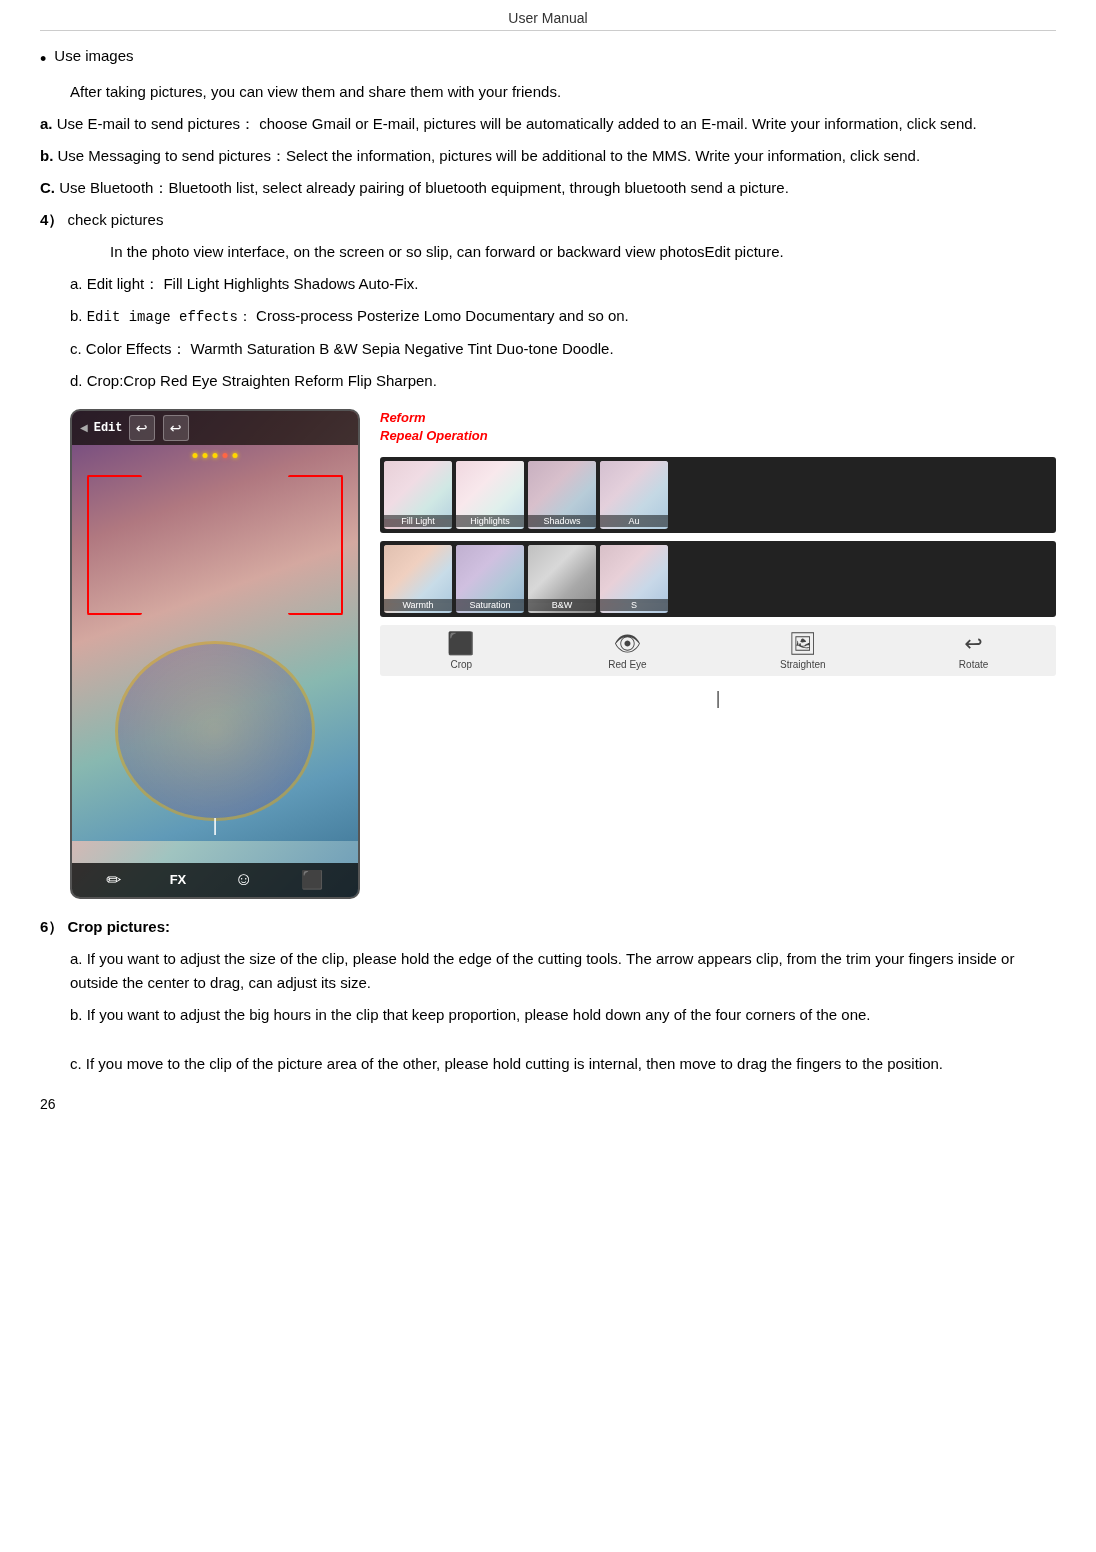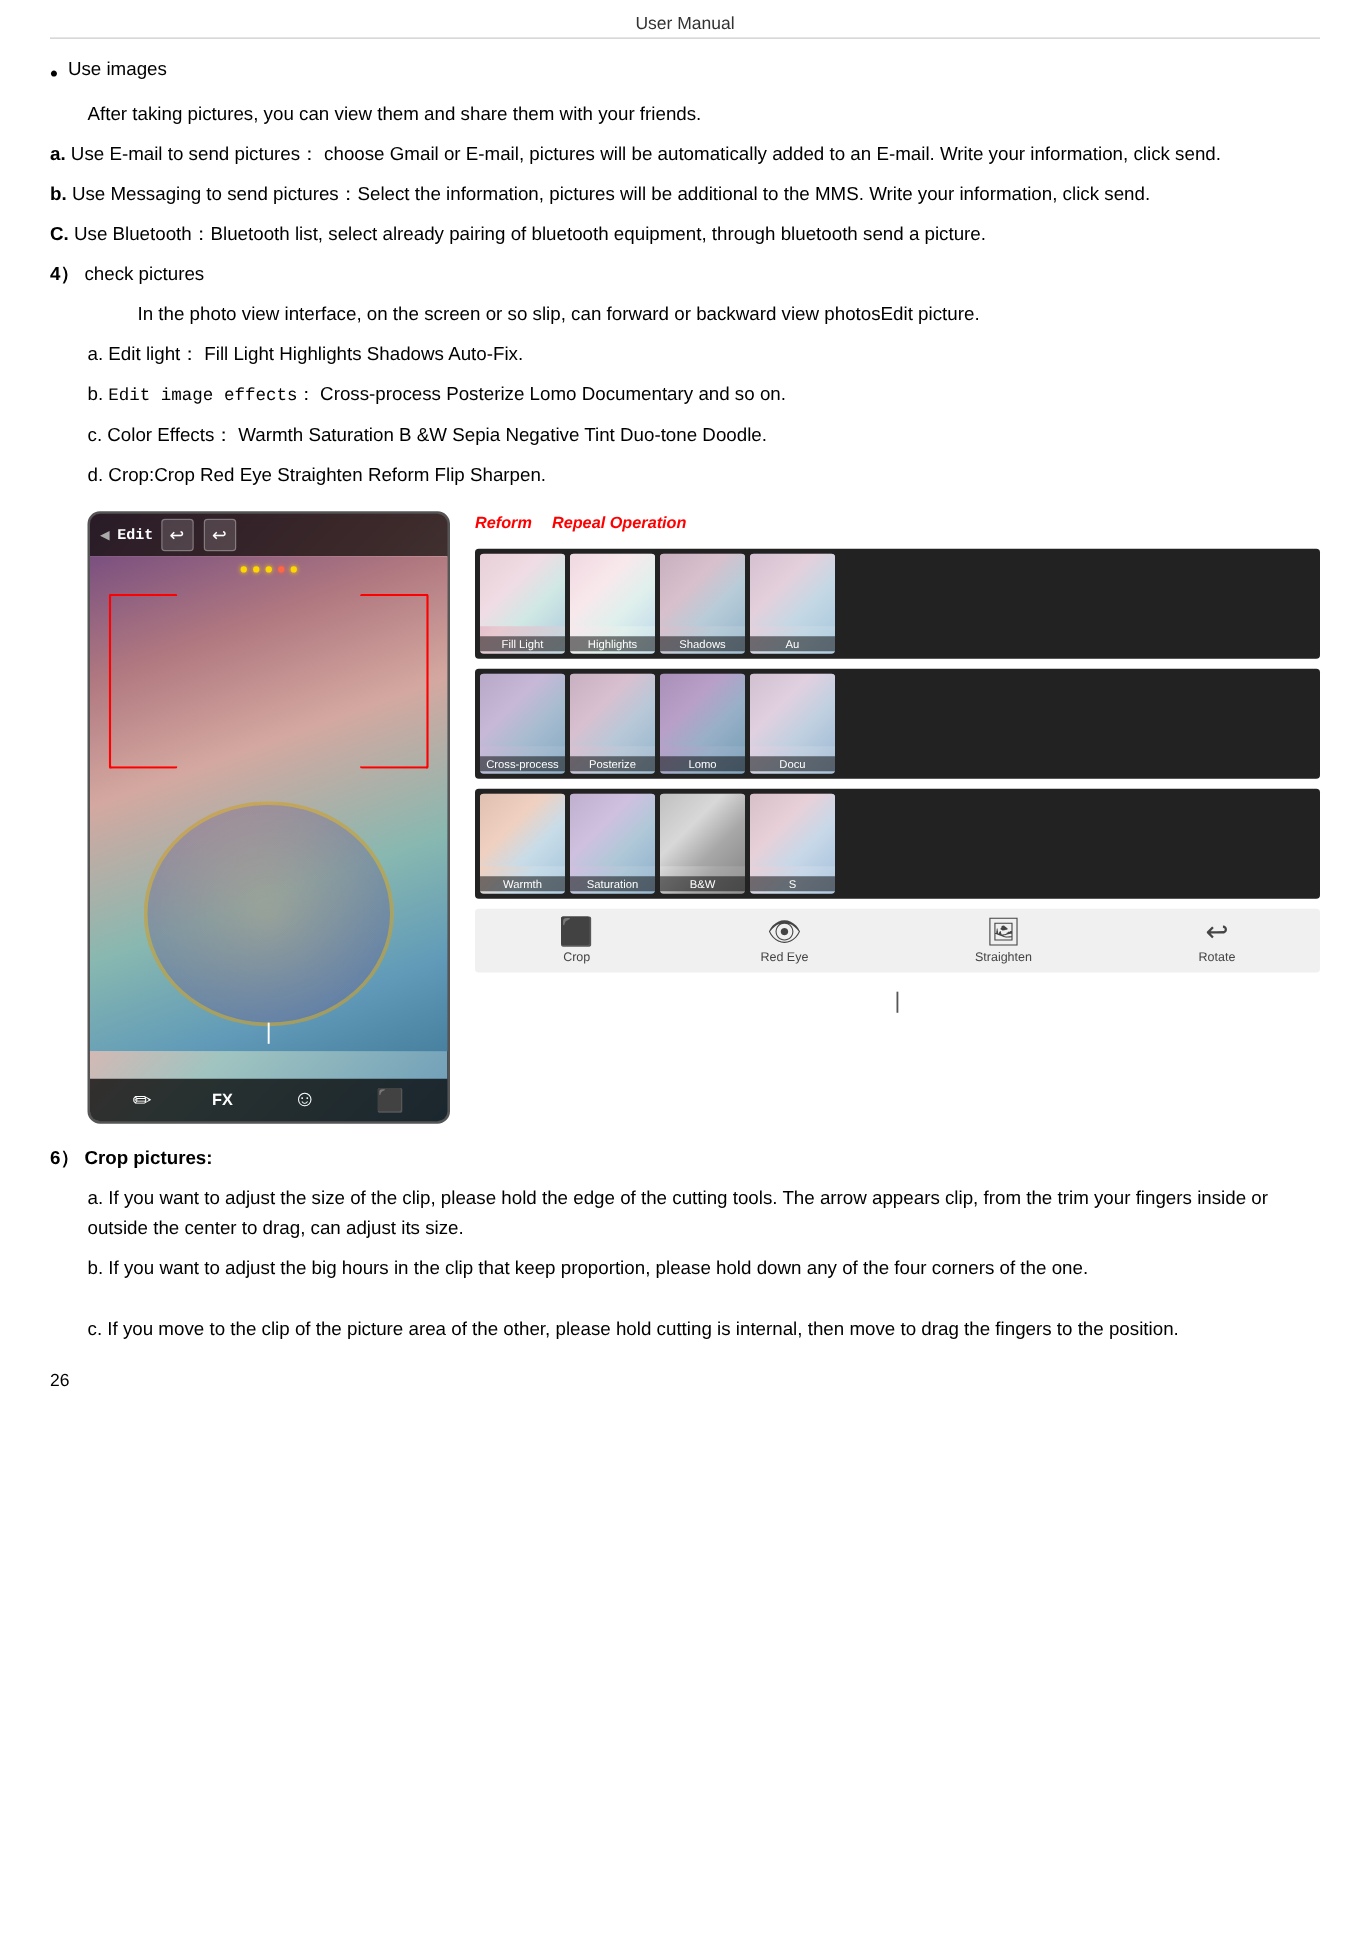--- a/index.html
+++ b/index.html
@@ -113,40 +113,41 @@
       overflow: hidden;
     }
     .right-panel {
       display: flex;
       flex-direction: column;
       gap: 8px;
       flex: 1;
     }
     .annotation-labels {
       display: flex;
-      gap: 16px;
+      flex-direction: column;
+      gap: 0;
       margin-bottom: 4px;
     }
     .annot-label {
       color: red;
       font-size: 13px;
       font-weight: bold;
       font-style: italic;
       line-height: 1.4;
     }
     .filter-row {
       display: flex;
       gap: 4px;
       background: #222;
       padding: 4px;
       border-radius: 3px;
     }
     .filter-thumb {
       width: 68px;
-      height: 80px;
+      height: 68px;
       border-radius: 3px;
       overflow: hidden;
       position: relative;
       background: linear-gradient(135deg, #d4a0c0 0%, #e8c8d0 50%, #c0d8e0 100%);
     }
     .filter-label {
       position: absolute;
       bottom: 2px;
       left: 0; right: 0;
       text-align: center;
@@ -319,38 +320,20 @@
       <div class="filter-thumb" style="background: linear-gradient(135deg, #c8b0c0 0%, #d8c0cc 40%, #b8ccd8 70%, #a0bcd0 100%); text-decoration: underline;">
         <div class="flower-in-thumb" style="background: linear-gradient(135deg, #c8b0c0 0%, #d8c0cc 40%, #b8ccd8 70%, #a0bcd0 100%);"></div>
         <div class="filter-label">Shadows</div>
       </div>
       <div class="filter-thumb" style="background: linear-gradient(135deg, #d4c0d0 0%, #e4d0dc 40%, #c4d8e4 70%, #b0cce0 100%);">
         <div class="flower-in-thumb" style="background: linear-gradient(135deg, #d4c0d0 0%, #e4d0dc 40%, #c4d8e4 70%, #b0cce0 100%);"></div>
         <div class="filter-label">Au</div>
       </div>
     </div>
 
-    <div class="filter-row">
-      <div class="filter-thumb" style="background: linear-gradient(135deg, #b8a8c8 0%, #c8b8d8 40%, #a8bcd0 70%, #90b0c8 100%);">
-        <div class="flower-in-thumb" style="background: linear-gradient(135deg, #b8a8c8 0%, #c8b8d8 40%, #a8bcd0 70%, #90b0c8 100%);"></div>
-        <div class="filter-label">Cross-process</div>
-      </div>
-      <div class="filter-thumb" style="background: linear-gradient(135deg, #c8b0c0 0%, #d8c0d0 40%, #b8c8d8 70%, #a0bcd0 100%);">
-        <div class="flower-in-thumb" style="background: linear-gradient(135deg, #c8b0c0 0%, #d8c0d0 40%, #b8c8d8 70%, #a0bcd0 100%);"></div>
-        <div class="filter-label">Posterize</div>
-      </div>
-      <div class="filter-thumb" style="background: linear-gradient(135deg, #a890b8 0%, #b8a0c8 40%, #98b0c8 70%, #80a4bc 100%);">
-        <div class="flower-in-thumb" style="background: linear-gradient(135deg, #a890b8 0%, #b8a0c8 40%, #98b0c8 70%, #80a4bc 100%);"></div>
-        <div class="filter-label">Lomo</div>
-      </div>
-      <div class="filter-thumb" style="background: linear-gradient(135deg, #d0c0d0 0%, #e0d0e0 40%, #c0d0e0 70%, #a8c0d8 100%);">
-        <div class="flower-in-thumb" style="background: linear-gradient(135deg, #d0c0d0 0%, #e0d0e0 40%, #c0d0e0 70%, #a8c0d8 100%);"></div>
-        <div class="filter-label">Docu</div>
-      </div>
-    </div>
 
     <div class="filter-row">
       <div class="filter-thumb" style="background: linear-gradient(135deg, #e0c0b0 0%, #f0d0c0 40%, #c8dce8 70%, #b0cce0 100%);">
         <div class="flower-in-thumb" style="background: linear-gradient(135deg, #e0c0b0 0%, #f0d0c0 40%, #c8dce8 70%, #b0cce0 100%);"></div>
         <div class="filter-label">Warmth</div>
       </div>
       <div class="filter-thumb" style="background: linear-gradient(135deg, #c0b0d0 0%, #d0c0e0 40%, #b0c8d8 70%, #98b8d0 100%);">
         <div class="flower-in-thumb" style="background: linear-gradient(135deg, #c0b0d0 0%, #d0c0e0 40%, #b0c8d8 70%, #98b8d0 100%);"></div>
         <div class="filter-label">Saturation</div>
       </div>

